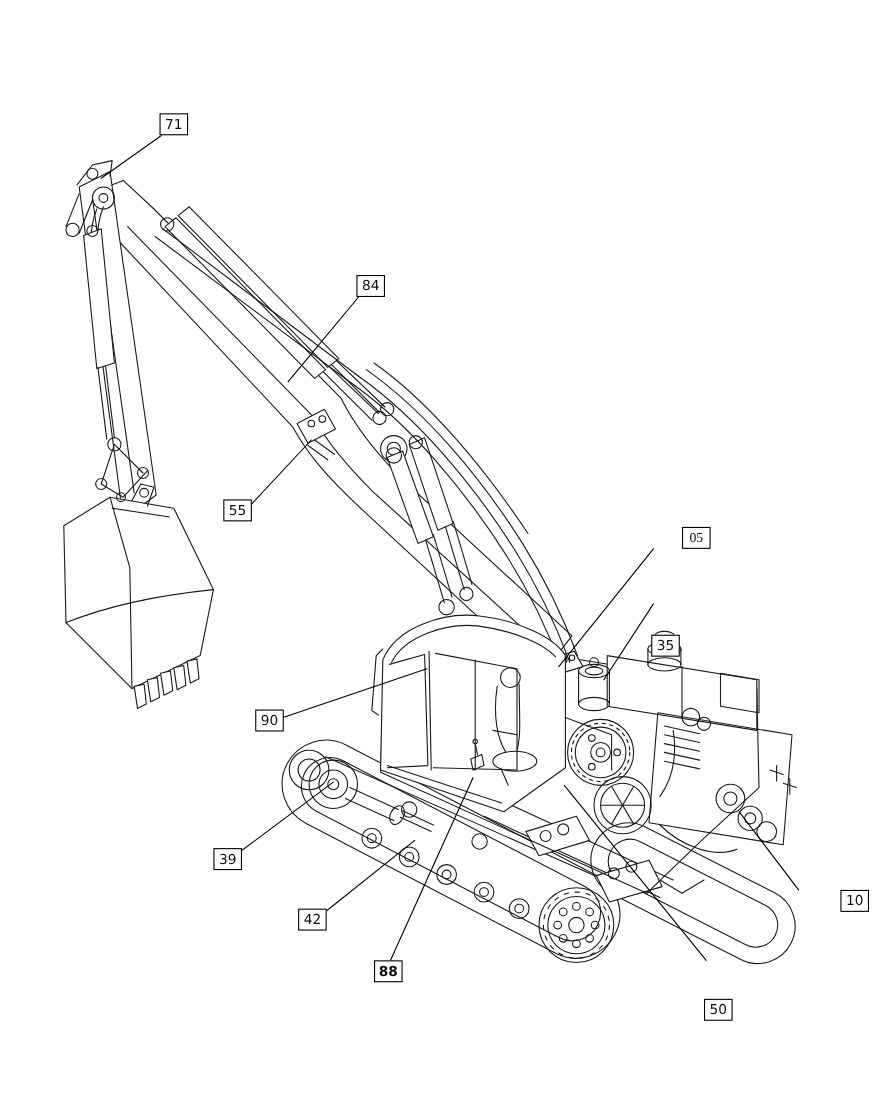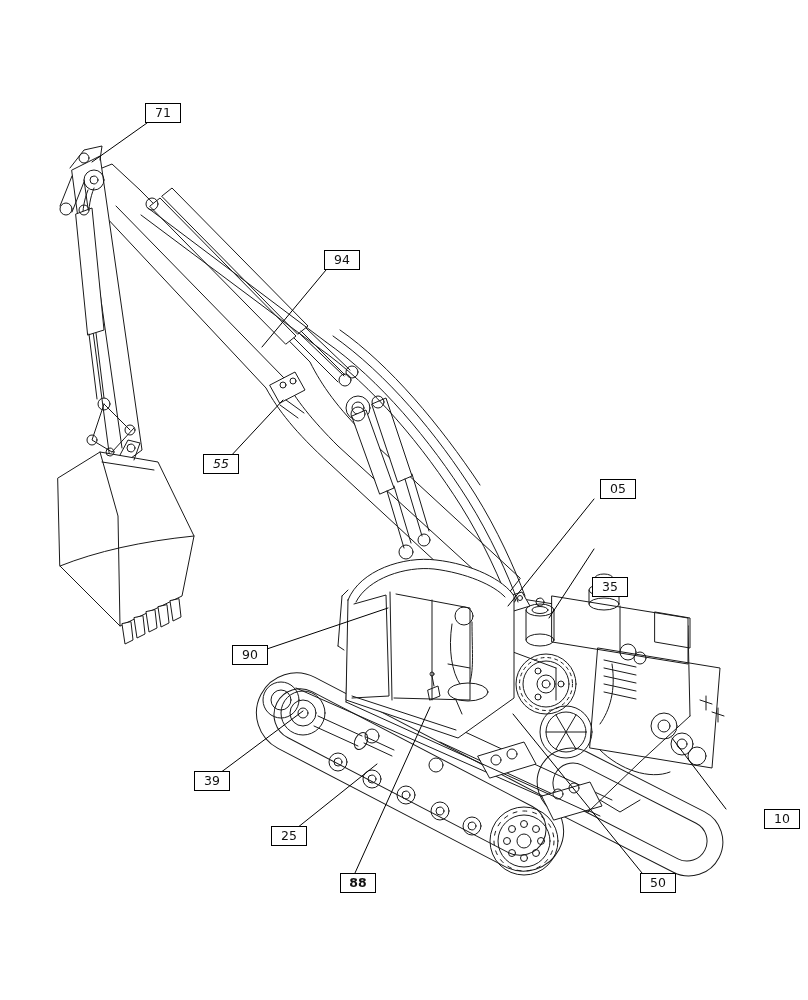--- a/index.html
+++ b/index.html
@@ -2,21 +2,21 @@
 <html><head>
 <meta charset="utf-8">
 <style>
   html,body{margin:0;padding:0;background:#fff;}
   #stage{position:relative;width:808px;height:1000px;background:#fff;overflow:hidden;
          font-family:"DejaVu Sans","Liberation Sans",sans-serif;}
   #drawing{position:absolute;left:0;top:0;}
   svg *{stroke:#1a1a1a;stroke-width:1;fill:none;stroke-linejoin:round;stroke-linecap:round;}
   svg .wf{fill:#ffffff;}
   svg .leader{stroke:#000;stroke-width:1;}
-  .callout{position:absolute;width:36px;height:20px;border:1.4px solid #000;background:#fff;
+  .callout{position:absolute;width:26px;height:20px;border:1.4px solid #000;background:#fff;
            display:flex;align-items:center;justify-content:center;
            font-size:12.5px;color:#111;line-height:1;box-sizing:border-box;cursor:pointer;}
 </style>
 </head>
 <body>
 
 <div id="stage">
 
   <svg id="drawing" width="808" height="1000" viewBox="0 0 808 1000">
 
@@ -242,24 +242,24 @@
       <line class="leader" x1="258" y1="652" x2="388" y2="608"></line>
       <line class="leader" x1="220" y1="773" x2="303" y2="711"></line>
       <line class="leader" x1="297" y1="828" x2="377" y2="764"></line>
       <line class="leader" x1="355" y1="873" x2="430" y2="707"></line>
       <line class="leader" x1="642" y1="873" x2="513" y2="714"></line>
       <line class="leader" x1="726" y1="809" x2="672" y2="738"></line>
     </g>
   </svg>
 
   <div class="callout" style="left:145px;top:103px;">71</div>
-  <div class="callout" style="left:324px;top:250px;">94</div>
-  <div class="callout" style="left:203px;top:454px;font-style:italic;">55</div>
-  <div class="callout" style="left:600px;top:479px;">05</div>
+  <div class="callout" style="left:324px;top:250px;">84</div>
+  <div class="callout" style="left:203px;top:454px;">55</div>
+  <div class="callout" style="left:620px;top:479px;font-family:Liberation Serif, serif;">05</div>
   <div class="callout" style="left:592px;top:529px;margin-top:48px;">35</div>
   <div class="callout" style="left:232px;top:645px;text-align:center;">90</div>
   <div class="callout" style="left:194px;top:771px;">39</div>
-  <div class="callout" style="left:271px;top:826px;">25</div>
+  <div class="callout" style="left:271px;top:826px;">42</div>
   <div class="callout" style="left:340px;top:873px;font-weight:bold;">88</div>
-  <div class="callout" style="left:640px;top:873px;">50</div>
+  <div class="callout" style="left:640px;top:908px;">50</div>
   <div class="callout" style="left:724px;top:809px;margin-left:40px;">10</div>
 
 </div>
 
 </body></html>

